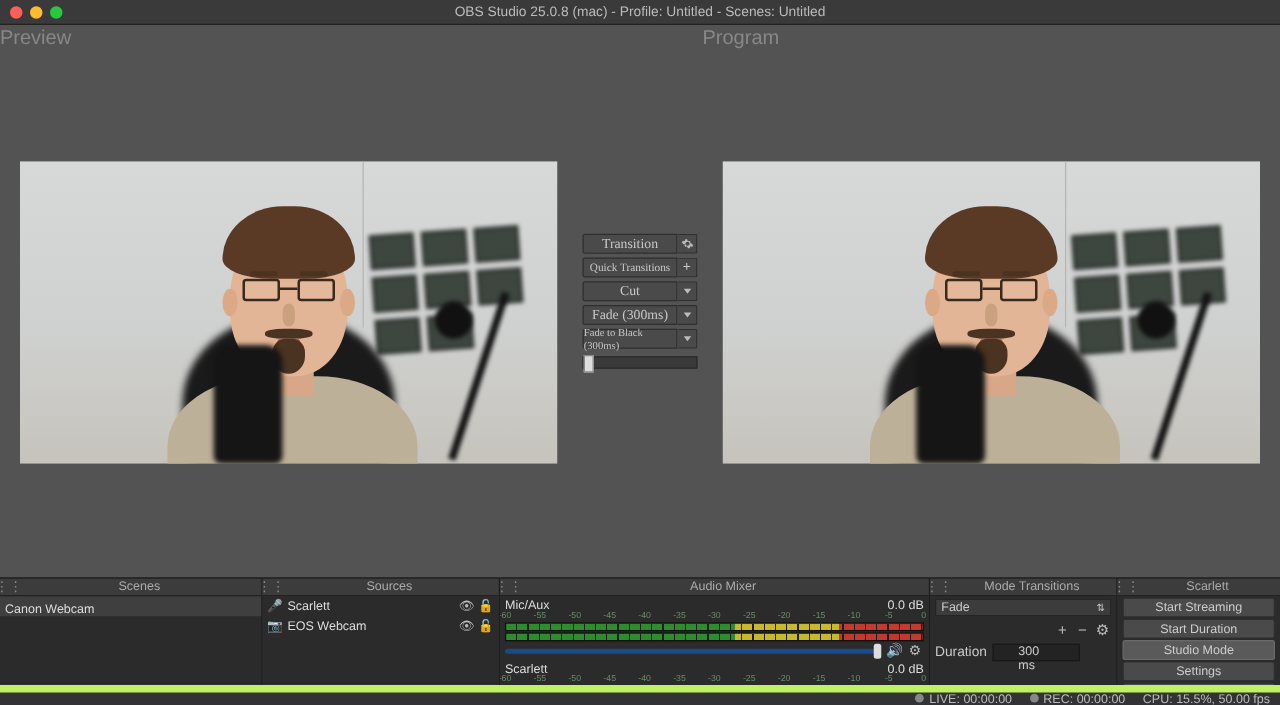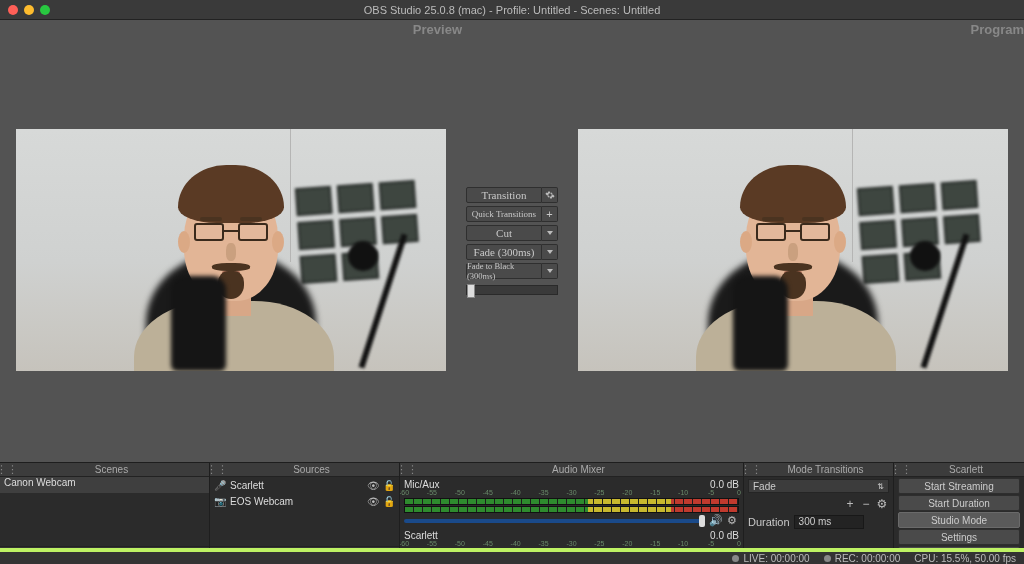--- a/index.html
+++ b/index.html
@@ -6,21 +6,21 @@
   body { background:#2b2b2b; color:#c8c8c8; font-size:11px; width:1024px; height:564px; overflow:hidden; }
   
   .titlebar { height:20px; background:#3a3a3a; display:flex; align-items:center; border-bottom:1px solid #222; }
   .traffic { display:flex; gap:6px; padding-left:8px; }
   .tl-dot { width:10px; height:10px; border-radius:50%; }
   .tl-close{background:#ff5f57;} .tl-min{background:#febc2e;} .tl-max{background:#28c840;}
   .title-text { flex:1; text-align:center; color:#bbb; font-size:11px; }
   
   .preview-row { height:442px; display:flex; background:#535353; }
   .view-col { flex:1; display:flex; flex-direction:column; }
-  .view-label { text-align:right; color:#888; font-size:13px; font-weight:700; padding:2px 0 0 0; height:18px;}
+  .view-label { text-align:left; color:#888; font-size:16px; font-weight:400; padding:2px 0 0 0; height:18px;}
   .view-canvas { flex:1; display:flex; align-items:center; justify-content:center; }
   .video-frame { width:430px; height:242px; position:relative; overflow:hidden; }
   
   .room-bg { position:absolute; inset:0; background:linear-gradient(180deg,#d7d9d8 0%,#cfd1d0 55%,#c6c3bc 100%); }
   .wall-line { position:absolute; top:0; bottom:45%; right:36%; width:1px; background:#b5b5b4; }
   .frames-grid { position:absolute; top:55px; right:28px; display:grid; grid-template-columns:repeat(3,36px); grid-auto-rows:28px; gap:6px; transform:rotate(-4deg); filter:blur(1.5px);}
   .pf { background:#3e4640; border:2px solid #262b28; }
   .chair { position:absolute; left:130px; bottom:0; width:170px; height:120px; background:#1a1a1a; border-radius:50% 50% 10% 10%/60% 60% 10% 10%; filter:blur(3px);}
   .mic { position:absolute; left:155px; bottom:0; width:55px; height:95px; background:#151515; border-radius:14px 14px 6px 6px; filter:blur(2px);}
   .mic-arm { position:absolute; right:60px; bottom:0; width:6px; height:140px; background:#111; transform:rotate(18deg); filter:blur(1.5px);}
@@ -54,21 +54,21 @@
   .dock { display:flex; flex-direction:column; border-right:1px solid #1e1e1e; }
   .dock:last-child{border-right:none;}
   .dock-header { height:14px; background:#3c3c3c; display:flex; align-items:center; border-bottom:1px solid #222;}
   .dock-grip { width:14px; display:flex; align-items:center; justify-content:center; color:#888;}
   .dock-title { flex:1; text-align:center; color:#aaa; font-size:10px;}
   .dock-body { flex:1; background:#2b2b2b; overflow:hidden; position:relative;}
   .dock-toolbar { height:18px; background:#333; display:flex; align-items:center; gap:6px; padding:0 4px; border-top:1px solid #222;}
   .tb-btn { width:14px; height:14px; color:#bbb; display:flex; align-items:center; justify-content:center; cursor:pointer; font-size:12px;}
   .tb-btn.sq{background:#4a4a4a;border:1px solid #2a2a2a;border-radius:2px;}
   
-  .list-item { height:16px; display:flex; align-items:flex-start; padding:0 4px; color:#ddd; font-size:10px;}
+  .list-item { height:16px; display:flex; align-items:flex-end; padding:0 4px; color:#ddd; font-size:10px;}
   .list-item.sel{background:#3f3f3f;}
   .src-item { height:16px; display:flex; align-items:center; padding:0 4px; gap:4px;}
   .src-icon { width:12px; text-align:center; color:#bbb; font-size:10px;}
   .src-label{flex:1;color:#ddd;font-size:10px;}
   .src-eye,.src-lock{width:12px;color:#bbb;font-size:10px;text-align:center;cursor:pointer;}
   
   .mixer-ch { padding:2px 4px 1px 4px; }
   .mixer-top { display:flex; align-items:center; }
   .ch-name{flex:1;color:#ddd;font-size:10px;}
   .ch-db{color:#ddd;font-size:10px;}
@@ -78,26 +78,26 @@
   .meter-scale{height:7px;position:relative;color:#6a8a6a;font-size:7px;}
   .meter-scale span{position:absolute;top:-1px;}
   .slider-row{display:flex;align-items:center;gap:4px;}
   .slider-track{flex:1;height:4px;background:#1a4a8a;position:relative;border-radius:2px;}
   .slider-thumb{position:absolute;right:0;top:-4px;width:6px;height:12px;background:#ddd;border-radius:2px;}
   .spk{width:14px;color:#ddd;font-size:11px;cursor:pointer;}
   .gear{width:12px;color:#bbb;font-size:11px;cursor:pointer;}
   
   .st-row{display:flex;align-items:center;height:18px;padding:0 4px;gap:4px;}
   .st-select{flex:1;height:14px;background:#3c3c3c;border:1px solid #252525;color:#ccc;font-size:10px;padding:0 4px;display:flex;align-items:center;justify-content:space-between;}
-  .st-input{width:70px;height:14px;background:#232323;border:1px solid #181818;color:#ccc;font-size:10px;padding:0 4px;}
+  .st-input{width:70px;height:14px;background:#232323;border:1px solid #181818;color:#ccc;font-size:10px;padding:0 20px;}
   
   .ctrl-btn{height:16px;margin:1px 4px;background:#4a4a4a;border:1px solid #2e2e2e;color:#ccc;font-size:10px;display:flex;align-items:center;justify-content:center;border-radius:2px;cursor:pointer;}
   .ctrl-btn.active{background:#5a5a5a;border-color:#6a6a6a;}
   
-  .statusbar{position:absolute;left:0;right:0;bottom:0;height:16px;background:#333;border-top:4px solid #bef264;display:flex;align-items:center;justify-content:flex-end;gap:14px;padding:0 8px;color:#bbb;font-size:10px;}
+  .statusbar{position:absolute;left:0;right:0;bottom:0;height:16px;background:#333;border-top:6px solid #bef264;display:flex;align-items:center;justify-content:flex-end;gap:14px;padding:0 8px;color:#bbb;font-size:10px;}
   .sb-dot{width:7px;height:7px;border-radius:50%;background:#888;display:inline-block;margin-right:4px;vertical-align:middle;}
   svg{display:block;}
 </style>
 </head>
 <body>
 
 <div class="titlebar">
   <div class="traffic">
     <div class="tl-dot tl-close"></div>
     <div class="tl-dot tl-min"></div>

